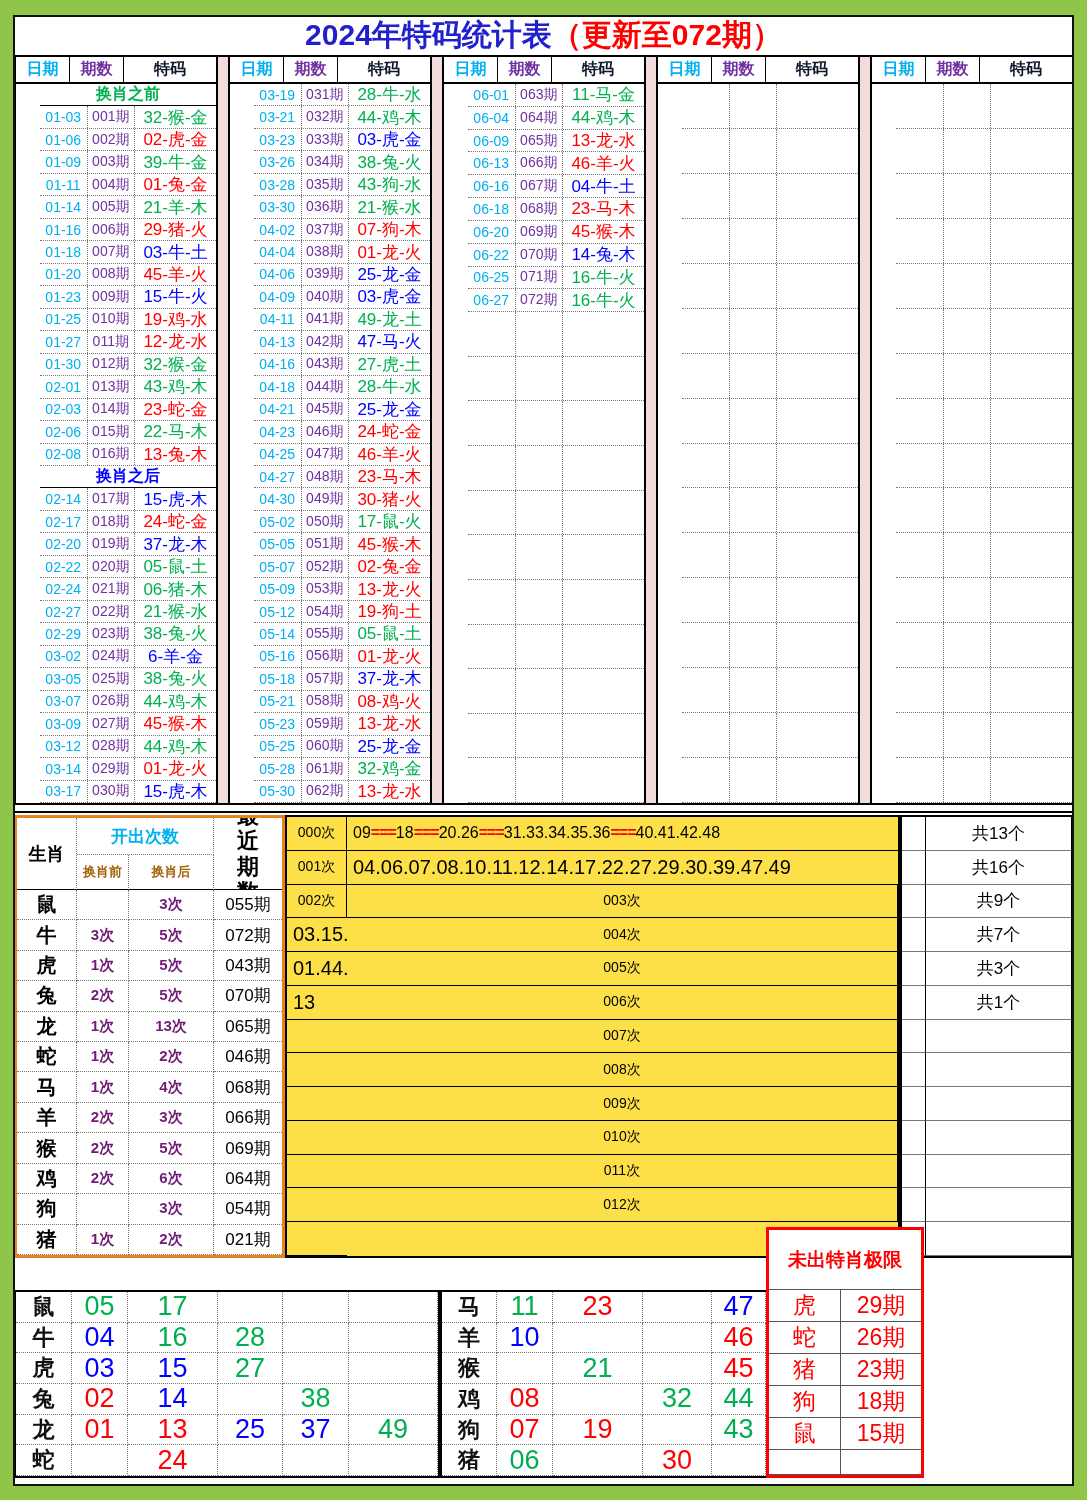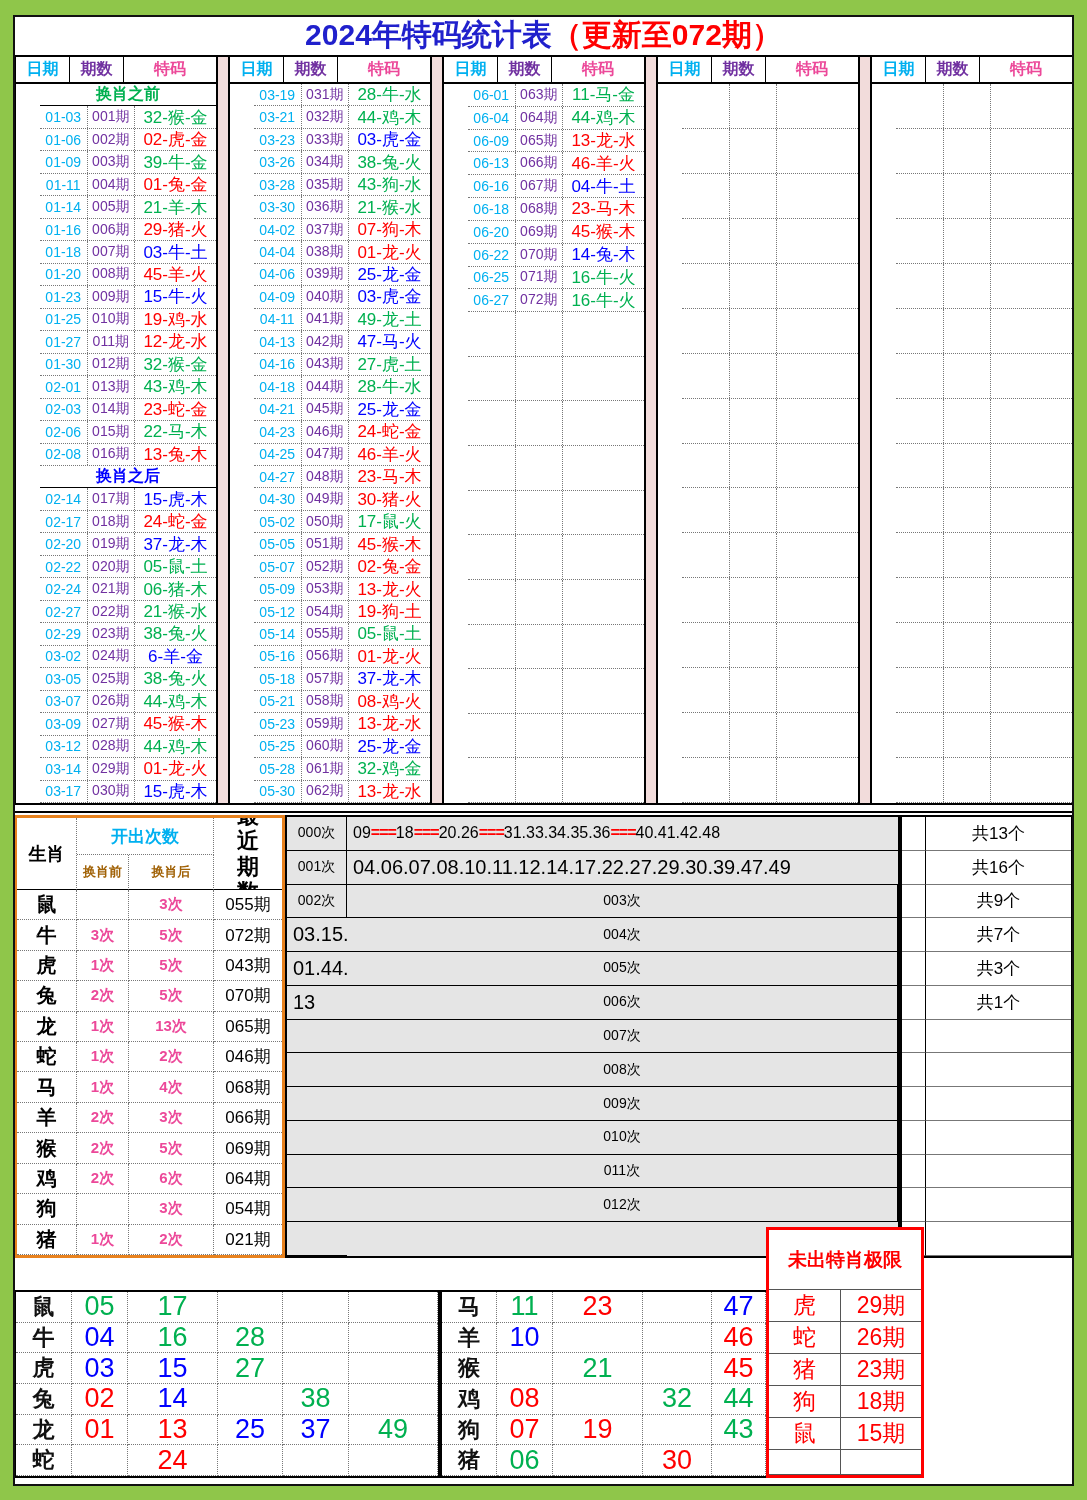--- a/index.html
+++ b/index.html
@@ -17,21 +17,21 @@
   
   #main-table { position:absolute; left:1px; top:40px; width:1059px; height:750px; }
   .strip { position:absolute; top:0; bottom:0; width:10px; background:#F2DCDB;
            border-top:2px solid #000; border-bottom:2px solid #000; box-sizing:border-box; }
   .group { position:absolute; top:0; bottom:0; width:204px; border:2px solid #000;
            box-sizing:border-box; display:flex; flex-direction:column; background:#fff; }
   .group-header { height:25px; display:flex; border-bottom:2px solid #000; flex:0 0 auto; }
   .gh-cell { display:flex; align-items:center; justify-content:center; font-weight:bold; font-size:16px; box-sizing:border-box; }
   .gh-cell.d { width:27%; color:#00B0F0; border-right:1px solid #000; }
   .gh-cell.i { width:27%; color:#7030A0; border-right:1px solid #000; }
-  .gh-cell.t { width:46%; color:#ec4899; }
+  .gh-cell.t { width:46%; color:#0f172a; }
   .group-body { flex:1 1 auto; display:flex; flex-direction:column; min-height:0;padding-left:24px; }
   .m-row { display:flex; flex:1 1 0; min-height:0; border-bottom:1px dotted #777; box-sizing:border-box; }
   .m-row.dbl { flex:2 1 0; }
   .m-sec { flex:1 1 0; min-height:0; display:flex; align-items:center; justify-content:center;
            font-weight:bold; font-size:16px; border-bottom:1px solid #000; box-sizing:border-box; }
   .m-cell { display:flex; align-items:center; justify-content:center; overflow:hidden; box-sizing:border-box; }
   .m-d { width:27%; border-right:1px dotted #777; color:#00B0F0; font-size:14px; }
   .m-i { width:27%; border-right:1px dotted #777; color:#7030A0; font-size:14px; }
   .m-t { width:46%; font-size:17px; }
   .underline { position:absolute; left:1px; top:796px; width:1059px; border-top:2px solid #000; }
@@ -44,27 +44,27 @@
                  grid-template-rows:37px 35px repeat(12,1fr); background:#fff; }
   .s-cell { display:flex; align-items:center; justify-content:center; box-sizing:border-box;
             border-right:1px dotted #777; border-bottom:1px dotted #777; overflow:hidden; }
   .s-zodiac-h { grid-row:1/3; font-weight:bold; font-size:18px; border-bottom:1px solid #000 !important; }
   .s-kaichu { grid-column:2/4; color:#00B0F0; font-weight:bold; font-size:17px; }
   .s-recent-h { grid-row:1/3; grid-column:4; font-weight:bold; font-size:22px; border-right:none;
                 border-bottom:1px solid #000 !important; width:100%; }
   .s-recent-h span { display:block; width:42px; text-align:center; margin:0 auto; line-height:1.15; }
   .s-sub { color:#a16207; font-weight:bold; font-size:13px; border-bottom:1px solid #000 !important; }
   .s-z { font-weight:bold; font-size:20px; }
-  .s-n { color:#ec4899; font-weight:bold; font-size:15px; }
+  .s-n { color:#701a75; font-weight:bold; font-size:15px; }
   .s-p { font-size:17px; border-right:none; }
 
   
   #freq-table { position:absolute; left:272px; top:800px; width:615px; height:443px; box-sizing:border-box;
                 border:2px solid #000; display:grid; grid-template-columns:60px 1fr;
-                grid-template-rows:repeat(13,1fr); background:#e5e5e5; }
+                grid-template-rows:repeat(13,1fr); background:#fde047; }
   .f-label { display:flex; align-items:center; justify-content:center; font-size:14px;
              border-right:1px solid #000; border-bottom:1px solid #000; box-sizing:border-box; }
   .f-value { display:flex; align-items:center; font-size:20px; padding-left:6px;
              border-bottom:1px solid #000; box-sizing:border-box; overflow:hidden; white-space:nowrap; }
   .f-value.small { font-size:16px; }
   .f-value .eq { color:#FF0000; font-weight:bold; letter-spacing:-1px; }
 
   
   #counts-col { position:absolute; left:887px; top:800px; width:173px; height:443px; box-sizing:border-box;
                 border:2px solid #000; display:grid; grid-template-columns:24px 1fr;

